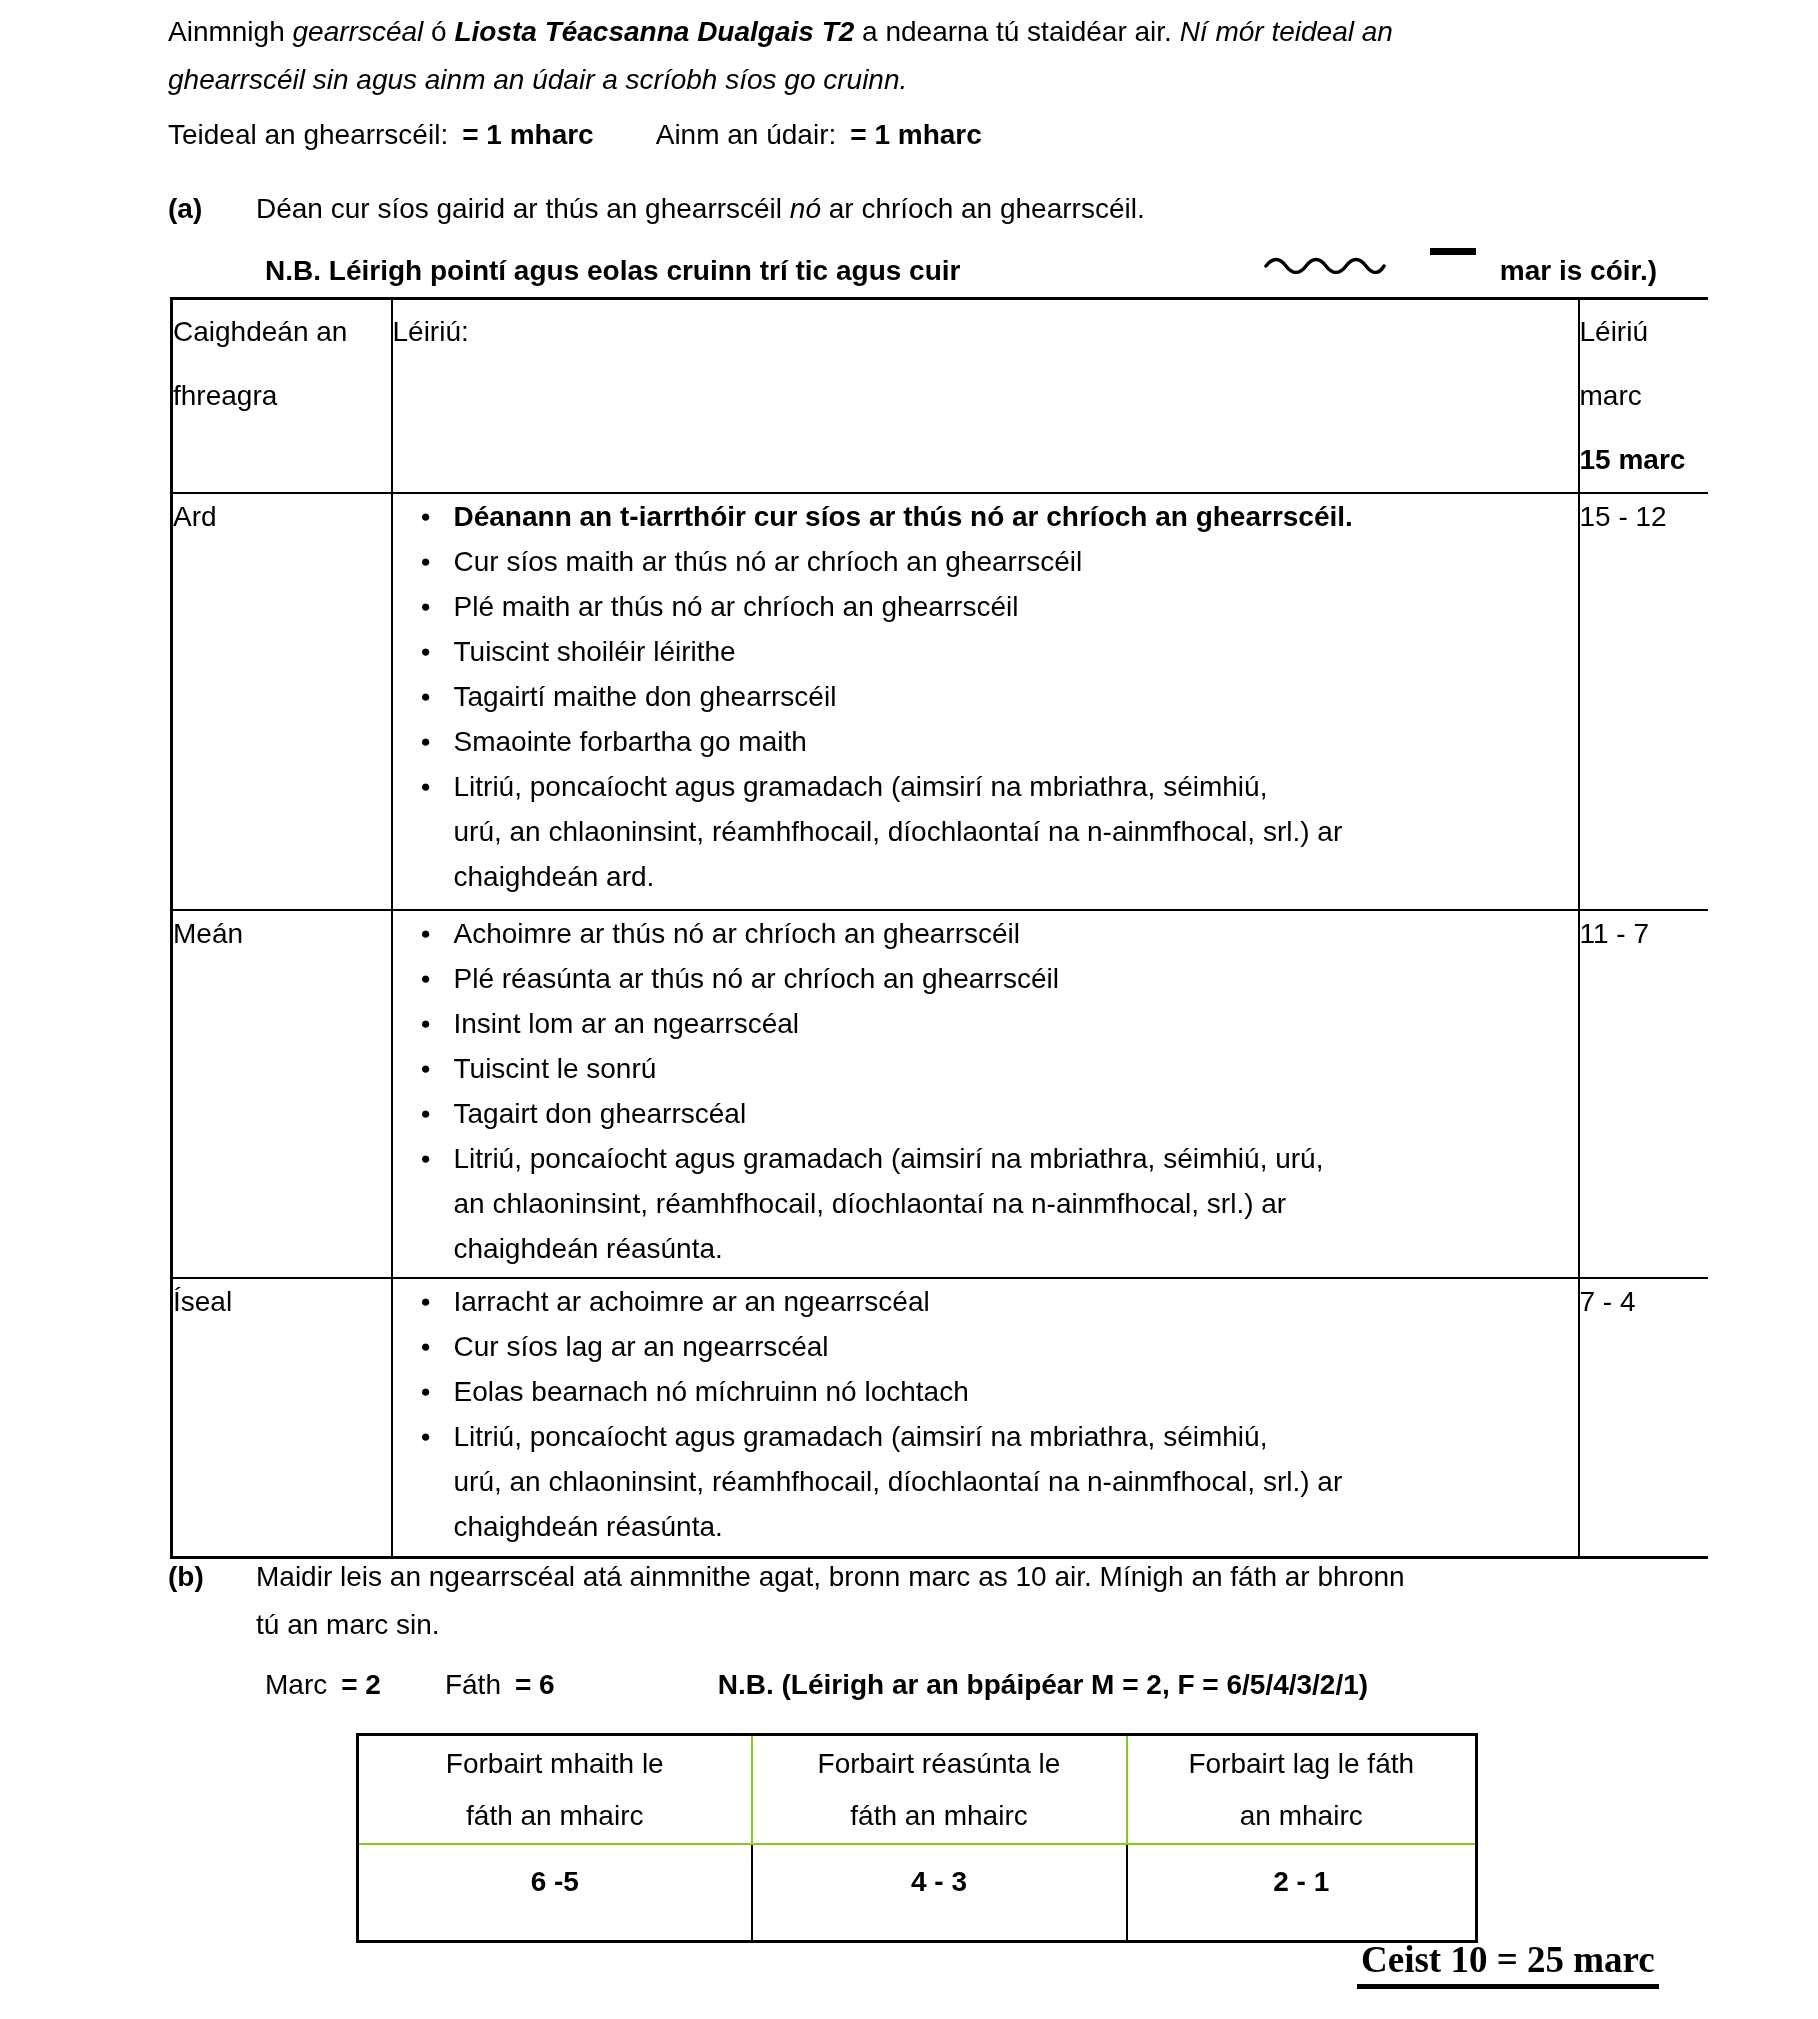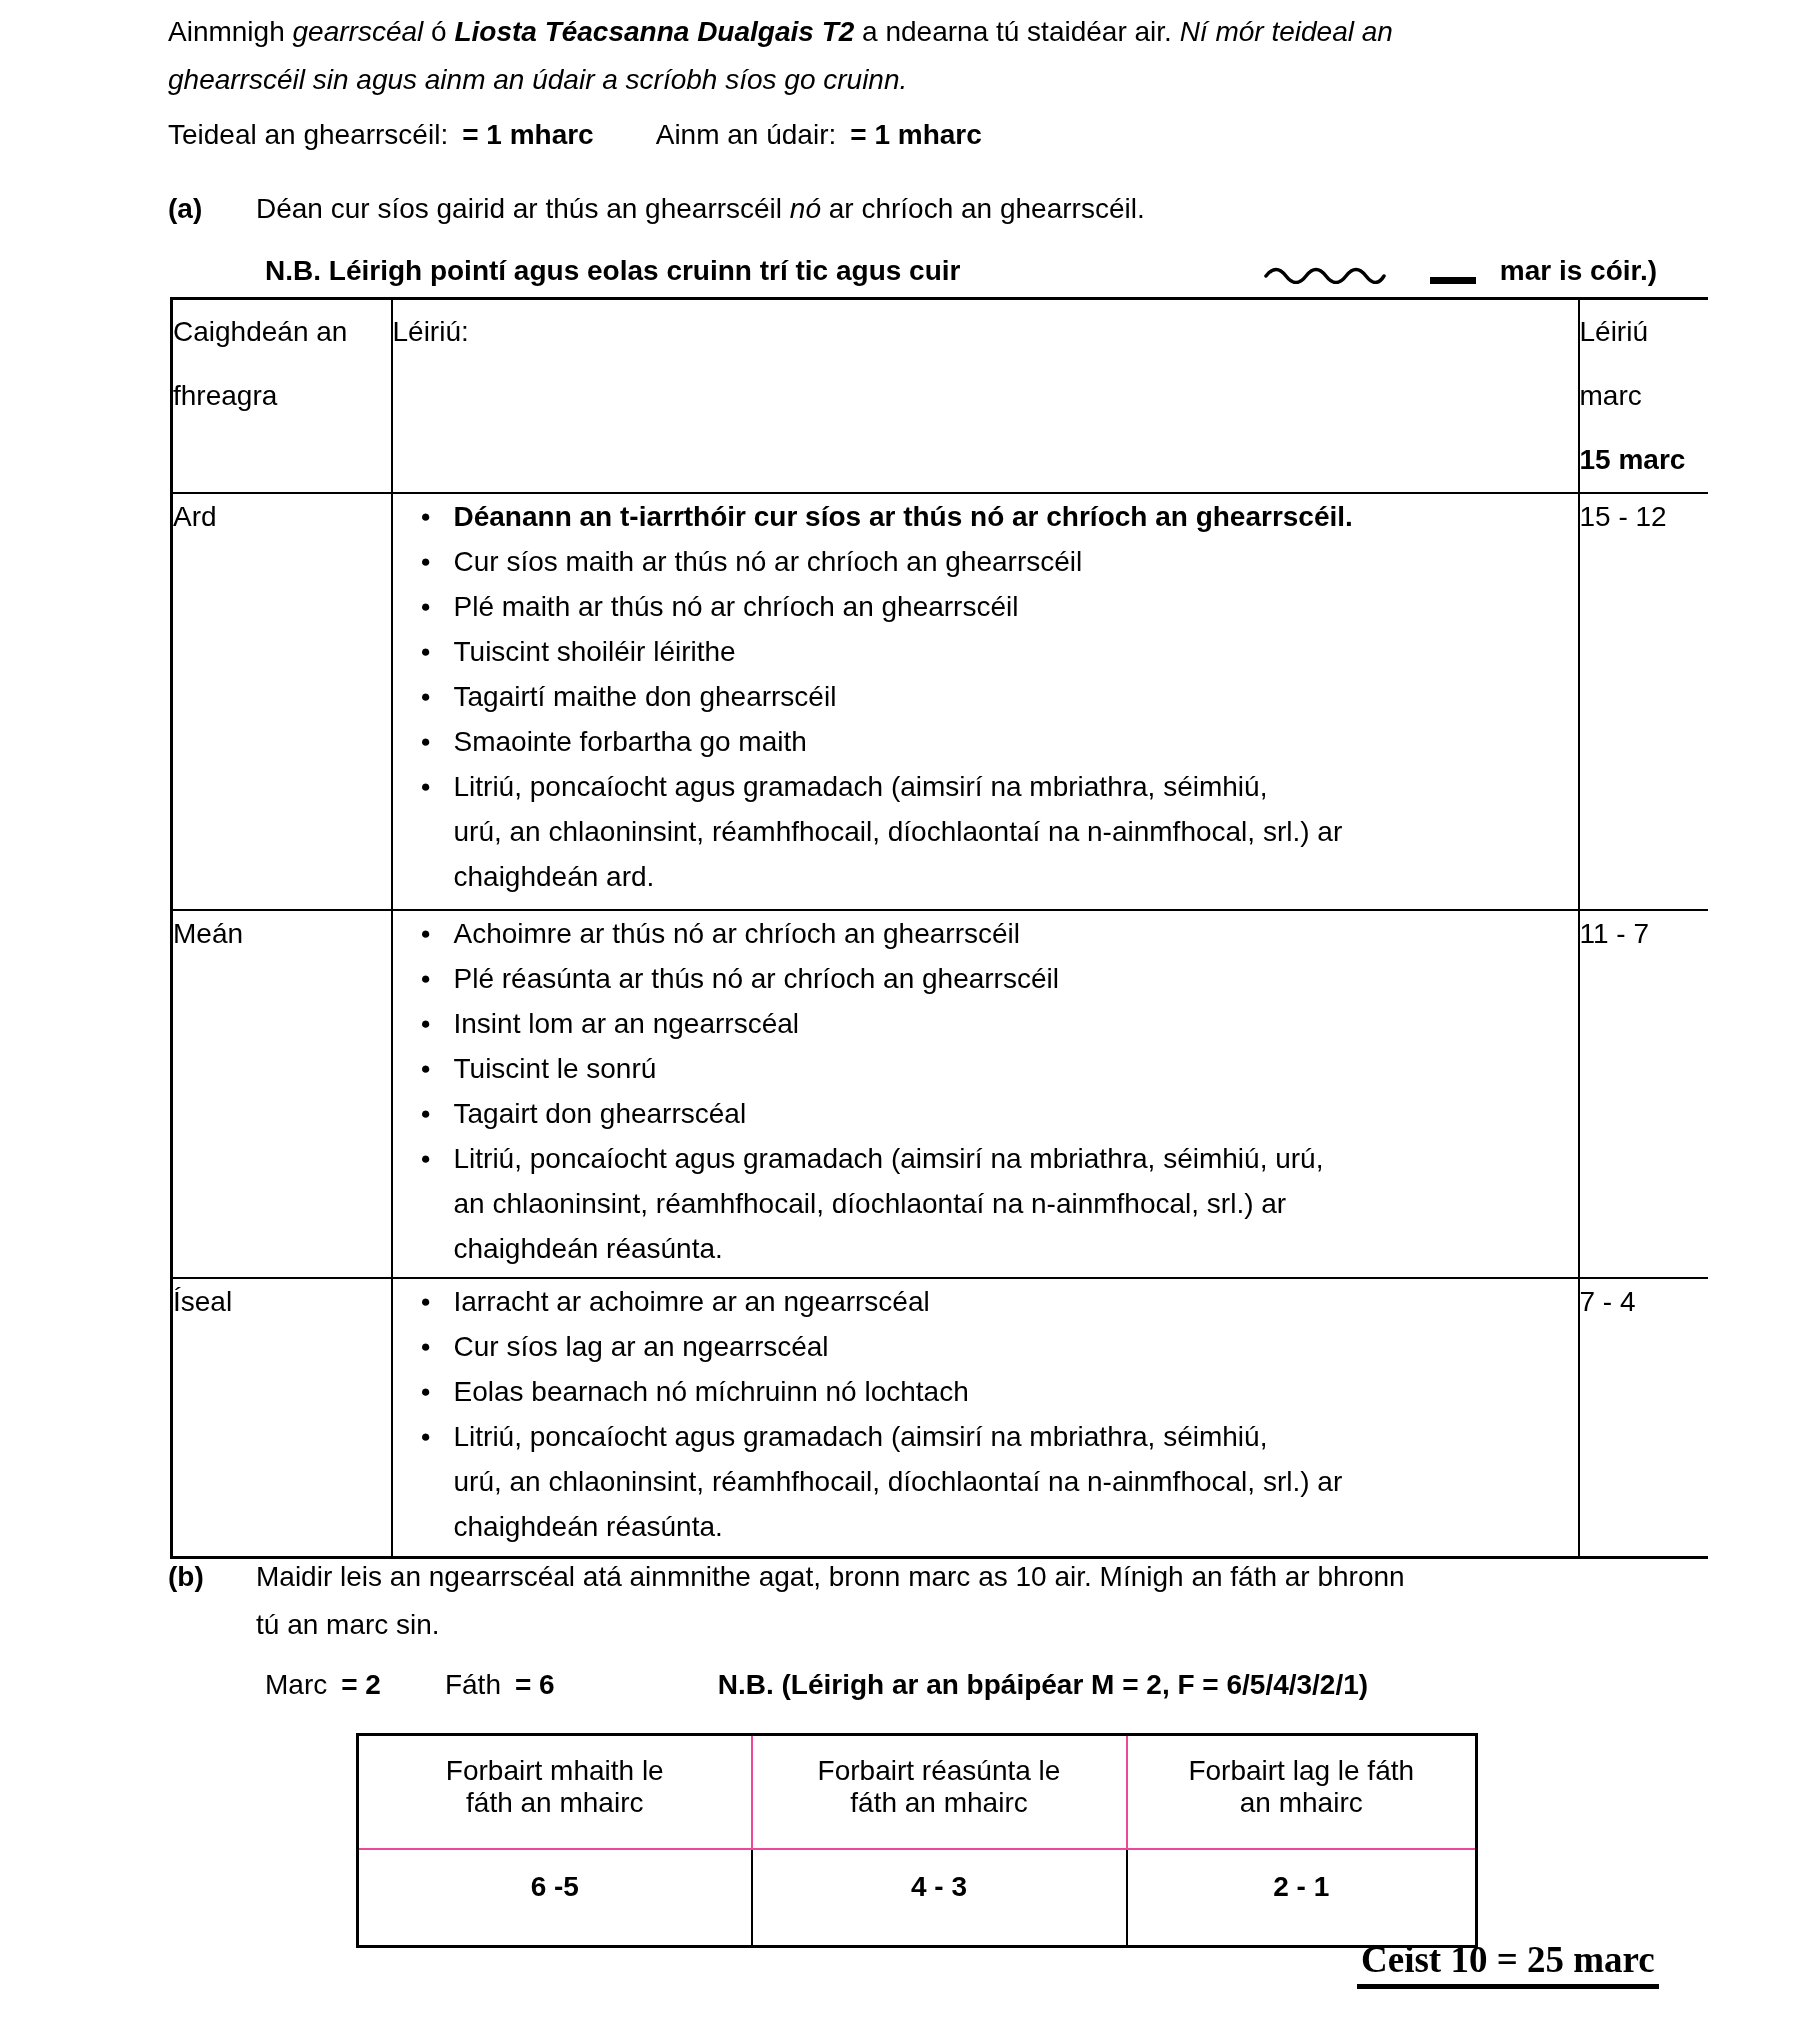--- a/index.html
+++ b/index.html
@@ -16,21 +16,21 @@
   #intro{top:8px;left:168px;width:1470px;line-height:48px;}
 
   #marks{top:112px;left:168px;}
   #marks .v1{font-weight:bold;margin-left:14px;}
   #marks .l2{margin-left:62px;}
   #marks .v2{font-weight:bold;margin-left:14px;}
 
   #qa{top:186px;left:168px;width:1470px;display:flex;}
   .qlabel{width:88px;flex:none;font-weight:bold;}
 
-  #nb{top:248px;left:265px;width:1392px;display:flex;align-items:flex-end;font-weight:bold;}
+  #nb{top:248px;left:265px;width:1392px;display:flex;align-items:flex-start;font-weight:bold;}
   #nb .sp{flex:1;}
   #nb svg{flex:none;margin-bottom:9px;}
   .umark{flex:none;width:46px;height:7px;background:#000;margin:0 0 9px 42px;}
   .nb-suffix{flex:none;margin-left:24px;}
 
   table{border-collapse:collapse;table-layout:fixed;}
   #rubric{top:297px;left:170px;width:1600px;border:3px solid #000;}
   #rubric td,#rubric th{border:2px solid #000;vertical-align:top;padding:0;text-align:left;font-weight:normal;}
   #rubric th{line-height:64px;}
   .h1{padding:4px 10px 0 22px;}
@@ -45,21 +45,21 @@
   tr.r0{height:417px;} tr.r1{height:368px;} tr.r2{height:279px;} tr.rh{height:136px;}
 
   #qb{top:1553px;left:168px;width:1440px;display:flex;line-height:48px;}
 
   #marcfath{top:1662px;left:265px;display:flex;white-space:pre;}
   #marcfath .v1,#marcfath .v2{font-weight:bold;margin-left:14px;}
   #marcfath .l2{margin-left:64px;}
   #marcfath .nbp{font-weight:bold;margin-left:163px;}
 
   #devtable{top:1733px;left:356px;width:1119px;border:3px solid #000;text-align:center;}
-  #devtable th{border:2px solid #ec4899;font-weight:normal;height:92px;line-height:32px;padding-top:19px;vertical-align:top;white-space:pre-wrap;}
+  #devtable th{border:2px solid #84cc16;font-weight:normal;height:92px;line-height:52px;padding-top:2px;vertical-align:top;white-space:pre-wrap;}
   #devtable td{border:2px solid #000;font-weight:bold;height:80px;vertical-align:top;padding-top:14px;}
 
   #footer{top:1938px;left:1357px;font-family:"Liberation Serif",serif;font-size:37px;font-weight:bold;
           line-height:44px;border-bottom:5px solid #000;padding:0 4px 2px 4px;}
 </style>
 </head>
 <body>
 
 <div class="page">
 

